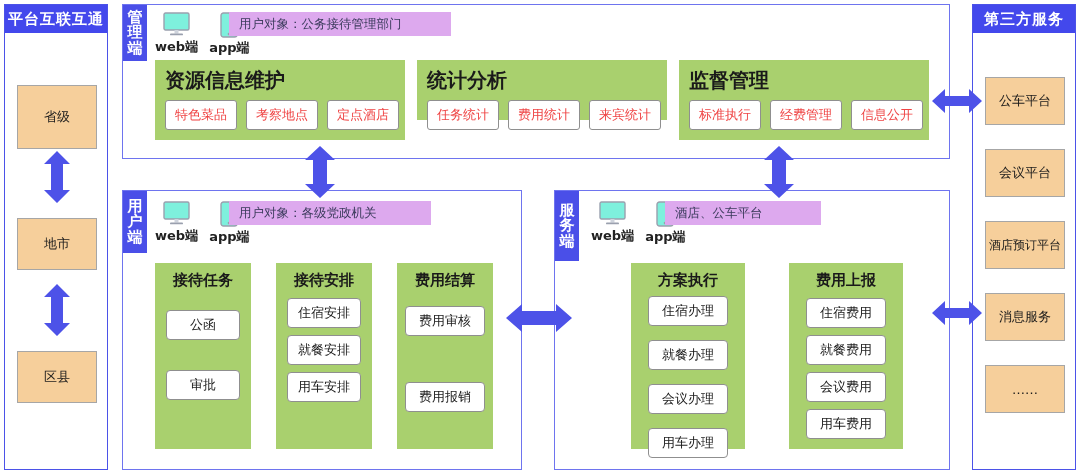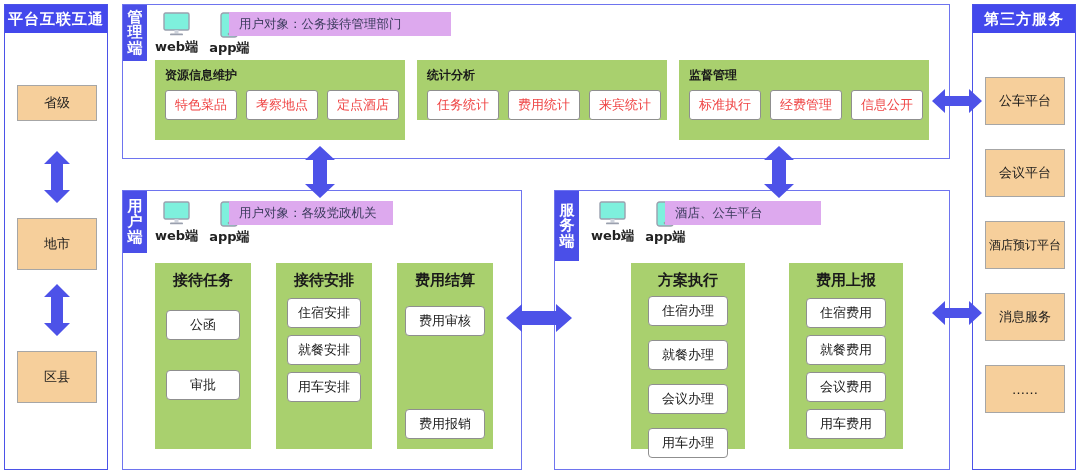--- a/index.html
+++ b/index.html
@@ -39,39 +39,39 @@
 
   .devs{position:absolute;display:flex;align-items:flex-start;gap:11px;}
   .dev{display:flex;flex-direction:column;align-items:center;}
   .dev-cap{font-size:13px;color:#222;margin-top:1px;font-weight:bold;font-family:"DejaVu Sans","Liberation Sans",sans-serif;}
 
   .ulabel{position:absolute;background:#dda9ee;color:#3b3b5c;font-size:12.5px;
           display:flex;align-items:center;padding:0 10px;height:24px;box-sizing:border-box;}
 
   .gbox{position:absolute;background:#a9d06e;box-sizing:border-box;}
   .gtitle{font-weight:bold;color:#1a1a1a;}
-  .gtitle.left{font-size:12px;padding:7px 0 6px 10px;}
+  .gtitle.left{font-size:20px;padding:7px 0 6px 10px;}
   .gtitle.center{font-size:15px;text-align:center;padding:8px 0 6px 0;}
   .chips{display:flex;gap:9px;padding:0 10px 9px 10px;}
   .chip{background:#fff;border:1px solid #8f8f8f;border-radius:3px;font-size:13px;color:#ef4444;
         padding:5px 9px;white-space:nowrap;}
   .stack{display:flex;flex-direction:column;align-items:center;}
   .sbtn{background:#fff;border:1px solid #8f8f8f;border-radius:4px;font-size:13px;color:#1a1a1a;
         width:72px;height:28px;display:flex;align-items:center;justify-content:center;white-space:nowrap;}
   .sbtn.w80{width:78px;}
 </style>
 </head>
 <body>
 
 <div class="canvas">
 
   <div class="side-col left">
     <div class="side-head">平台互联互通</div>
     <div class="side-body">
-      <div class="obox" style="top:52px;height:36px;">
+      <div class="obox" style="top:52px;height:64px;">
         <span>省级</span>
       </div>
       <div class="vtarrow" style="left:39px;top:118px;">
         <svg width="26" height="52" viewBox="0 0 26 52">
             <polygon points="13,0 26,13 19,13 19,39 26,39 13,52 0,39 7,39 7,13 0,13" fill="#4d52e8"></polygon>
           </svg>
       </div>
       <div class="obox" style="top:185px;height:52px;">
         <span>地市</span>
       </div>
@@ -182,42 +182,42 @@
       <div class="dev">
         <svg width="18" height="26" viewBox="0 0 18 26">
           <rect x="1" y="1" width="16" height="24" rx="2.5" fill="#7ef0dd" stroke="#9aa0ae" stroke-width="1.4"></rect>
           <rect x="2.4" y="3" width="13.2" height="17" fill="#7ef0dd"></rect>
           <circle cx="9" cy="22" r="1.3" fill="#9aa0ae"></circle>
         </svg>
         <div class="dev-cap">app端</div>
       </div>
     </div>
 
-    <div class="ulabel" style="left:106px;top:10px;width:164px;">用户对象：各级党政机关</div>
+    <div class="ulabel" style="left:106px;top:10px;width:202px;">用户对象：各级党政机关</div>
 
     <div class="gbox" style="left:32px;top:72px;width:96px;height:186px;">
       <div class="gtitle center">接待任务</div>
       <div class="stack" style="gap:30px;margin-top:14px;">
         <div class="sbtn">公函</div>
         <div class="sbtn">审批</div>
       </div>
     </div>
 
     <div class="gbox" style="left:153px;top:72px;width:96px;height:186px;">
       <div class="gtitle center">接待安排</div>
       <div class="stack" style="gap:7px;margin-top:2px;">
         <div class="sbtn">住宿安排</div>
         <div class="sbtn">就餐安排</div>
         <div class="sbtn">用车安排</div>
       </div>
     </div>
 
     <div class="gbox" style="left:274px;top:72px;width:96px;height:186px;">
       <div class="gtitle center">费用结算</div>
-      <div class="stack" style="gap:73px;margin-top:10px;">
+      <div class="stack" style="gap:46px;margin-top:10px;">
         <div class="sbtn w80">费用审核</div>
         <div class="sbtn w80">费用报销</div>
       </div>
     </div>
   </div>
 
   <div class="panel" style="left:554px;top:190px;width:396px;height:280px;">
     <div class="vtab" style="height:70px;">
       <span>服</span>
       <span>务</span>

